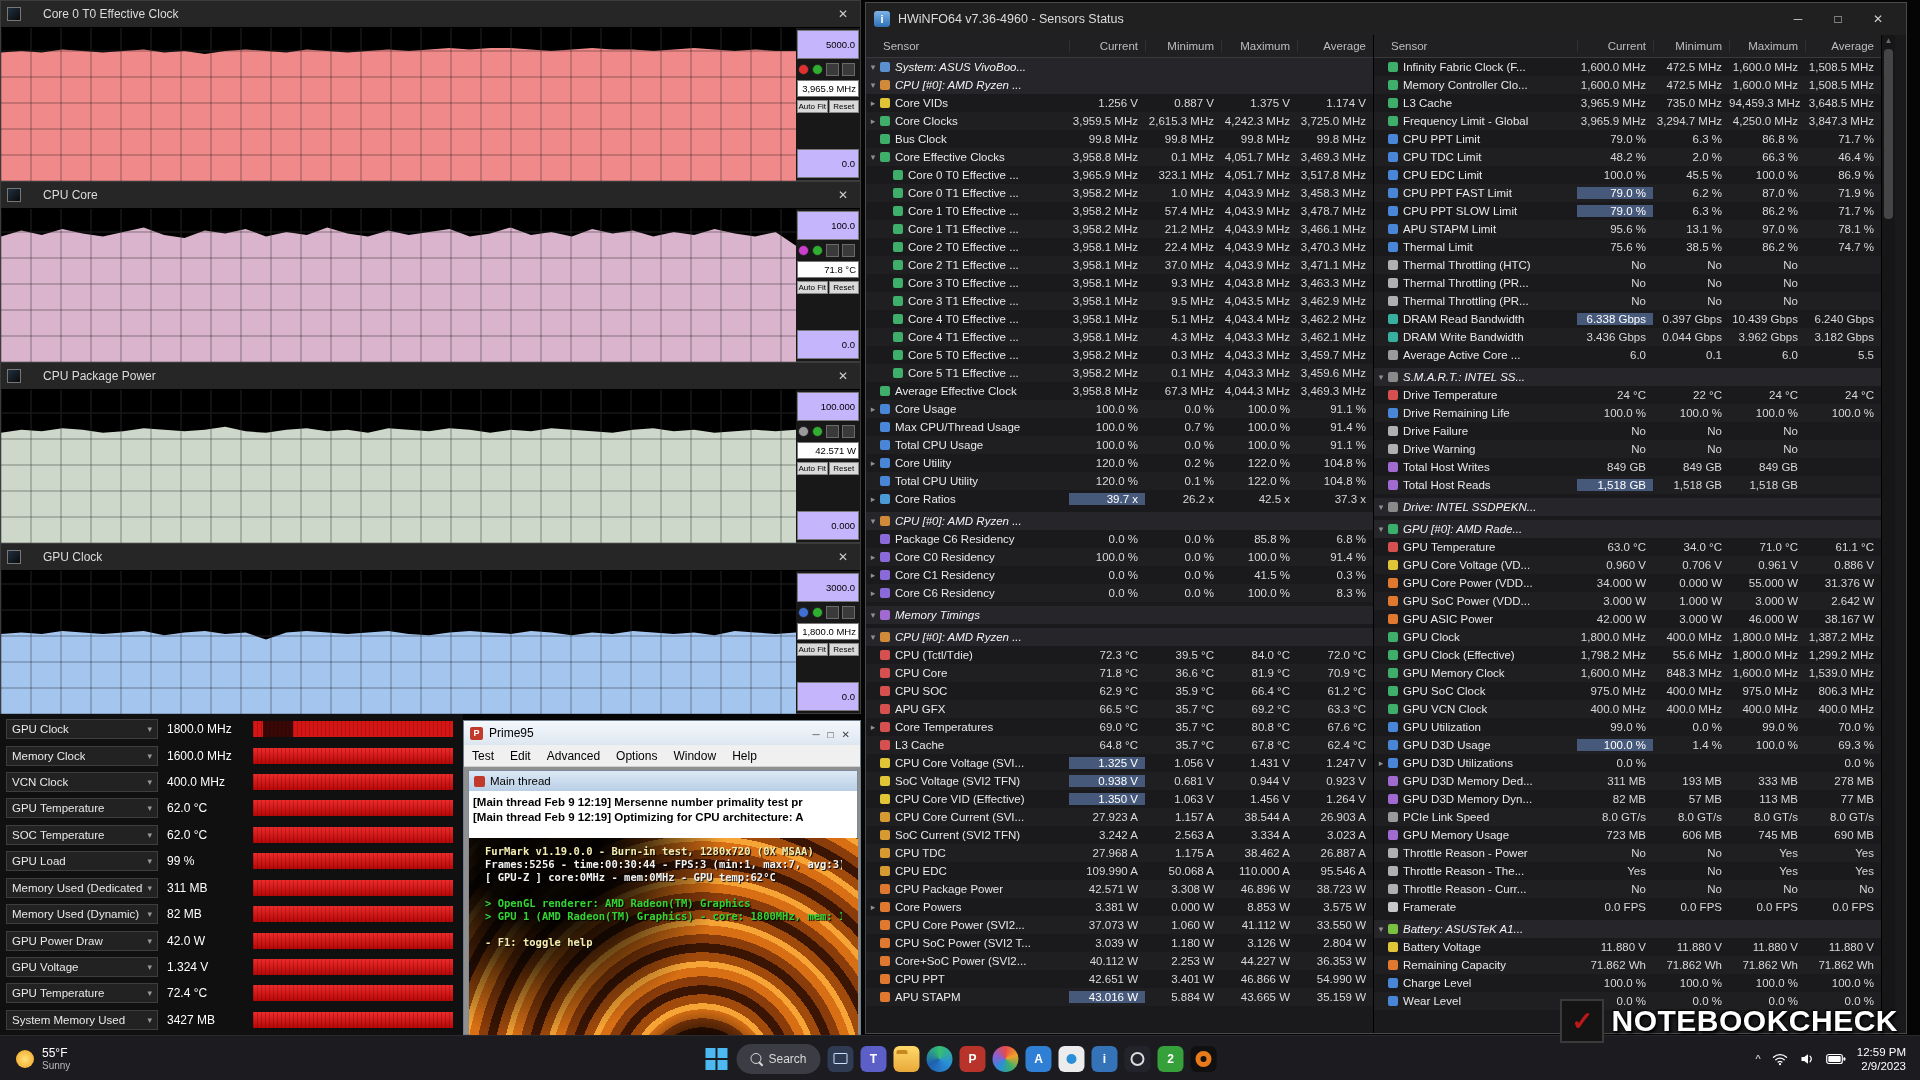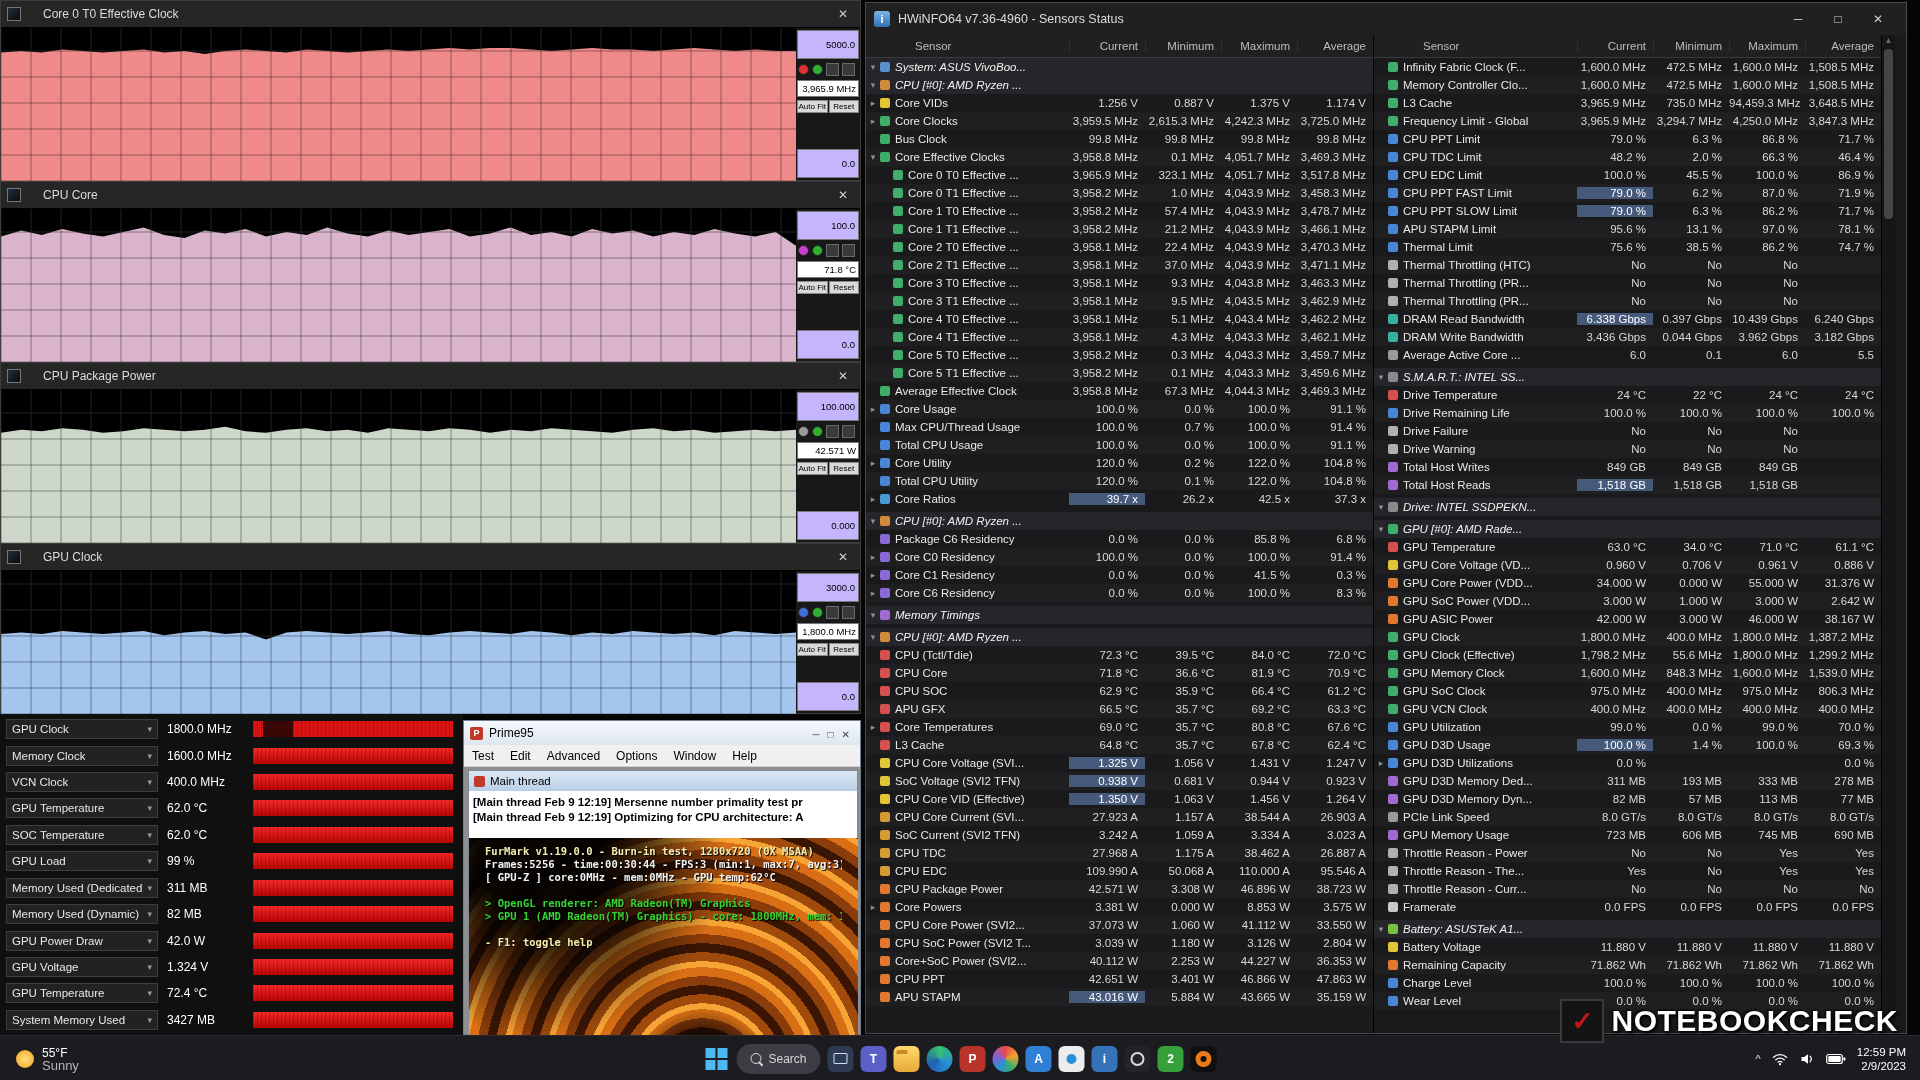--- a/index.html
+++ b/index.html
@@ -68,21 +68,21 @@
   .hw{position:absolute;left:865px;top:2px;width:1042px;height:1032px;background:#1a1a1d;border:1px solid #4a4a4a;box-sizing:border-box;display:flex;flex-direction:column;}
   .hw-titlebar{height:32px;background:#202020;display:flex;align-items:center;padding:0 8px;flex:none;}
   .hw-appicon{width:16px;height:16px;background:linear-gradient(#7db4e8,#2f6fb5);border-radius:3px;color:#fff;font-weight:bold;font-size:11px;text-align:center;line-height:16px;margin-right:8px;}
   .hw-title{color:#dcdcdc;font-size:12.5px;flex:1;}
   .hw-winbtns{display:flex;}
   .hw-winbtns span{color:#cfcfcf;font-size:12px;width:40px;text-align:center;line-height:32px;}
   .hw-body{flex:1;display:flex;min-height:0;}
   .hw-panel{width:507px;display:flex;flex-direction:column;border-right:1px solid #000;}
   .hw-header{height:22px;display:flex;align-items:center;border-bottom:1px solid #3a3a3a;background:#202023;flex:none;}
   .hw-h{color:#bdbdbd;font-size:11.5px;}
-  .hw-h:first-child{flex:1;padding-left:17px;margin-left:32px;}
+  .hw-h:first-child{flex:1;padding-left:17px;}
   .hw-h.num{width:76px;text-align:right;padding-right:7px;border-left:1px solid #303034;box-sizing:border-box;}
   .hw-rows{flex:1;overflow:hidden;}
   .hw-row{height:18px;display:flex;align-items:center;}
   .hw-row.alt{background:#1f1f22;}
   .hw-row.sec{background:#26262a;}
   .hw-row.gap{margin-top:4px;}
   .hw-gutter{width:14px;text-align:center;color:#8f8f8f;font-size:9px;flex:none;}
   .hw-ic{width:10px;height:10px;border-radius:2px;margin-right:5px;flex:none;}
   .hw-row.ind .hw-ic{margin-left:13px;}
   .hw-label{flex:1;color:#e8e8e8;font-size:11.5px;white-space:nowrap;overflow:hidden;min-width:0;}
@@ -99,21 +99,21 @@
   .ic-cnt{background:#9a9a9a}.ic-bool{background:#b0b0b0}.ic-mem{background:#a06ad0}.ic-fps{background:#c8c8c8}
   .ic-ratio{background:#4a9ad5}.ic-sys{background:#5a8fd0}.ic-cpu{background:#d08a3a}.ic-gpu{background:#3ab06a}
   .ic-drv{background:#8a8a8a}.ic-bat{background:#7ac142}
 
   
   .taskbar{position:absolute;left:0;top:1035px;width:1920px;height:45px;background:rgba(28,28,33,0.97);
     border-top:1px solid rgba(255,255,255,0.06);}
   .tb-weather{position:absolute;left:0;top:0;height:45px;display:flex;align-items:center;gap:8px;padding:0 16px;}
   .tb-sun{width:18px;height:18px;border-radius:50%;background:radial-gradient(#ffe27a,#f0a020);}
   .tb-wx-temp{font-size:12px;color:#fff;line-height:14px;}
-  .tb-wx-cond{font-size:13px;color:#b8b8b8;line-height:12px;}
+  .tb-wx-cond{font-size:10px;color:#b8b8b8;line-height:12px;}
   .tb-center{position:absolute;left:50%;top:0;height:45px;transform:translateX(-50%);display:flex;align-items:center;gap:7px;}
   .tb-start{width:26px;height:26px;display:grid;grid-template-columns:10px 10px;grid-template-rows:10px 10px;gap:2px;place-content:center;}
   .tb-start i{background:#4cb9f2;}
   .tb-search{height:30px;background:#3c3c44;border-radius:15px;display:flex;align-items:center;gap:7px;padding:0 14px;}
   .tb-mag{width:9px;height:9px;border:1.6px solid #d8d8d8;border-radius:50%;position:relative;}
   .tb-mag::after{content:"";position:absolute;width:5px;height:1.6px;background:#d8d8d8;transform:rotate(45deg);left:7px;top:9px;}
   .tb-search-label{color:#d8d8d8;font-size:12px;}
   .tb-app{width:26px;height:26px;border-radius:6px;display:flex;align-items:center;justify-content:center;
     color:#fff;font-size:12px;font-weight:bold;position:relative;}
   .app-file-explorer{background:linear-gradient(#ffd96a,#e8a93a);}
@@ -821,21 +821,21 @@
               <span class="hw-val">27.923 A</span>
               <span class="hw-val">1.157 A</span>
               <span class="hw-val">38.544 A</span>
               <span class="hw-val">26.903 A</span>
             </div>
             <div class="hw-row">
               <span class="hw-gutter"></span>
               <span class="hw-ic ic-amp"></span>
               <span class="hw-label">SoC Current (SVI2 TFN)</span>
               <span class="hw-val">3.242 A</span>
-              <span class="hw-val">1.059 A</span>
+              <span class="hw-val">2.563 A</span>
               <span class="hw-val">3.334 A</span>
               <span class="hw-val">3.023 A</span>
             </div>
             <div class="hw-row alt">
               <span class="hw-gutter"></span>
               <span class="hw-ic ic-amp"></span>
               <span class="hw-label">CPU TDC</span>
               <span class="hw-val">27.968 A</span>
               <span class="hw-val">1.175 A</span>
               <span class="hw-val">38.462 A</span>
@@ -895,21 +895,21 @@
               <span class="hw-val">44.227 W</span>
               <span class="hw-val">36.353 W</span>
             </div>
             <div class="hw-row">
               <span class="hw-gutter"></span>
               <span class="hw-ic ic-pwr"></span>
               <span class="hw-label">CPU PPT</span>
               <span class="hw-val">42.651 W</span>
               <span class="hw-val">3.401 W</span>
               <span class="hw-val">46.866 W</span>
-              <span class="hw-val">47.863 W</span>
+              <span class="hw-val">54.990 W</span>
             </div>
             <div class="hw-row alt">
               <span class="hw-gutter"></span>
               <span class="hw-ic ic-pwr"></span>
               <span class="hw-label">APU STAPM</span>
               <span class="hw-val hl">43.016 W</span>
               <span class="hw-val">5.884 W</span>
               <span class="hw-val">43.665 W</span>
               <span class="hw-val">35.159 W</span>
             </div>

